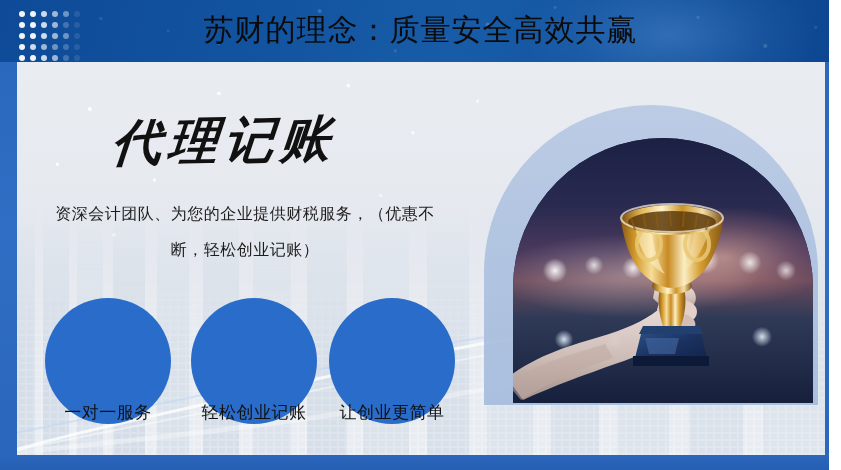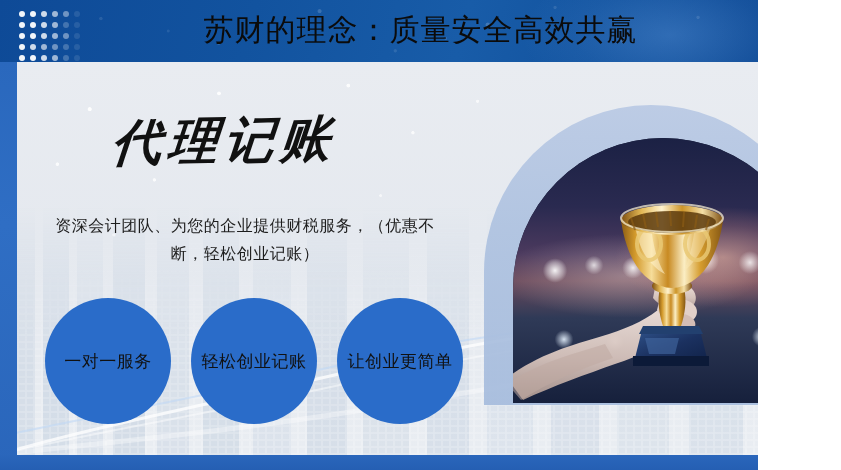--- a/index.html
+++ b/index.html
@@ -7,21 +7,21 @@
     padding: 0;
     background: #ffffff;
   }
   body {
     font-family: "Liberation Sans", "DejaVu Sans", sans-serif;
   }
 
   
   .slide {
     position: relative;
-    width: 758px;
+    width: 829px;
     height: 470px;
     overflow: hidden;
     background: #1a59a8;
   }
 
   
   .header-band {
     position: absolute;
     left: 0; top: 0;
     width: 841px;
@@ -189,46 +189,46 @@
     font-weight: bold;
     font-style: italic;
     white-space: nowrap;
     transform: skewX(-6deg) rotate(-1.2deg);
     transform-origin: left center;
   }
 
   
   .subtitle {
     position: absolute;
-    left: 55px; top: 212px;
+    left: 55px; top: 196px;
     width: 380px;
     text-align: center;
     font-size: 16px;
-    line-height: 28px;
+    line-height: 36px;
     color: #1d1d1d;
     letter-spacing: 0.5px;
   }
 
   
   .circles {
     position: absolute;
     left: 45px; top: 298px;
   }
   .circle {
     position: absolute;
     width: 126px; height: 126px;
     border-radius: 50%;
     background: #2a6cc9;
     display: flex;
-    align-items: center;
+    align-items: flex-end;
     justify-content: center;
   }
   .circle:nth-of-type(1) { left: 0px; }
   .circle:nth-of-type(2) { left: 146px; }
-  .circle:nth-of-type(3) { left: 292px; }
+  .circle:nth-of-type(3) { left: 284px; }
   .circle span {
     color: #111111;
     font-size: 17px;
     letter-spacing: 0.5px;
     white-space: nowrap;
   }
 
   
   .arch-ring {
     position: absolute;

